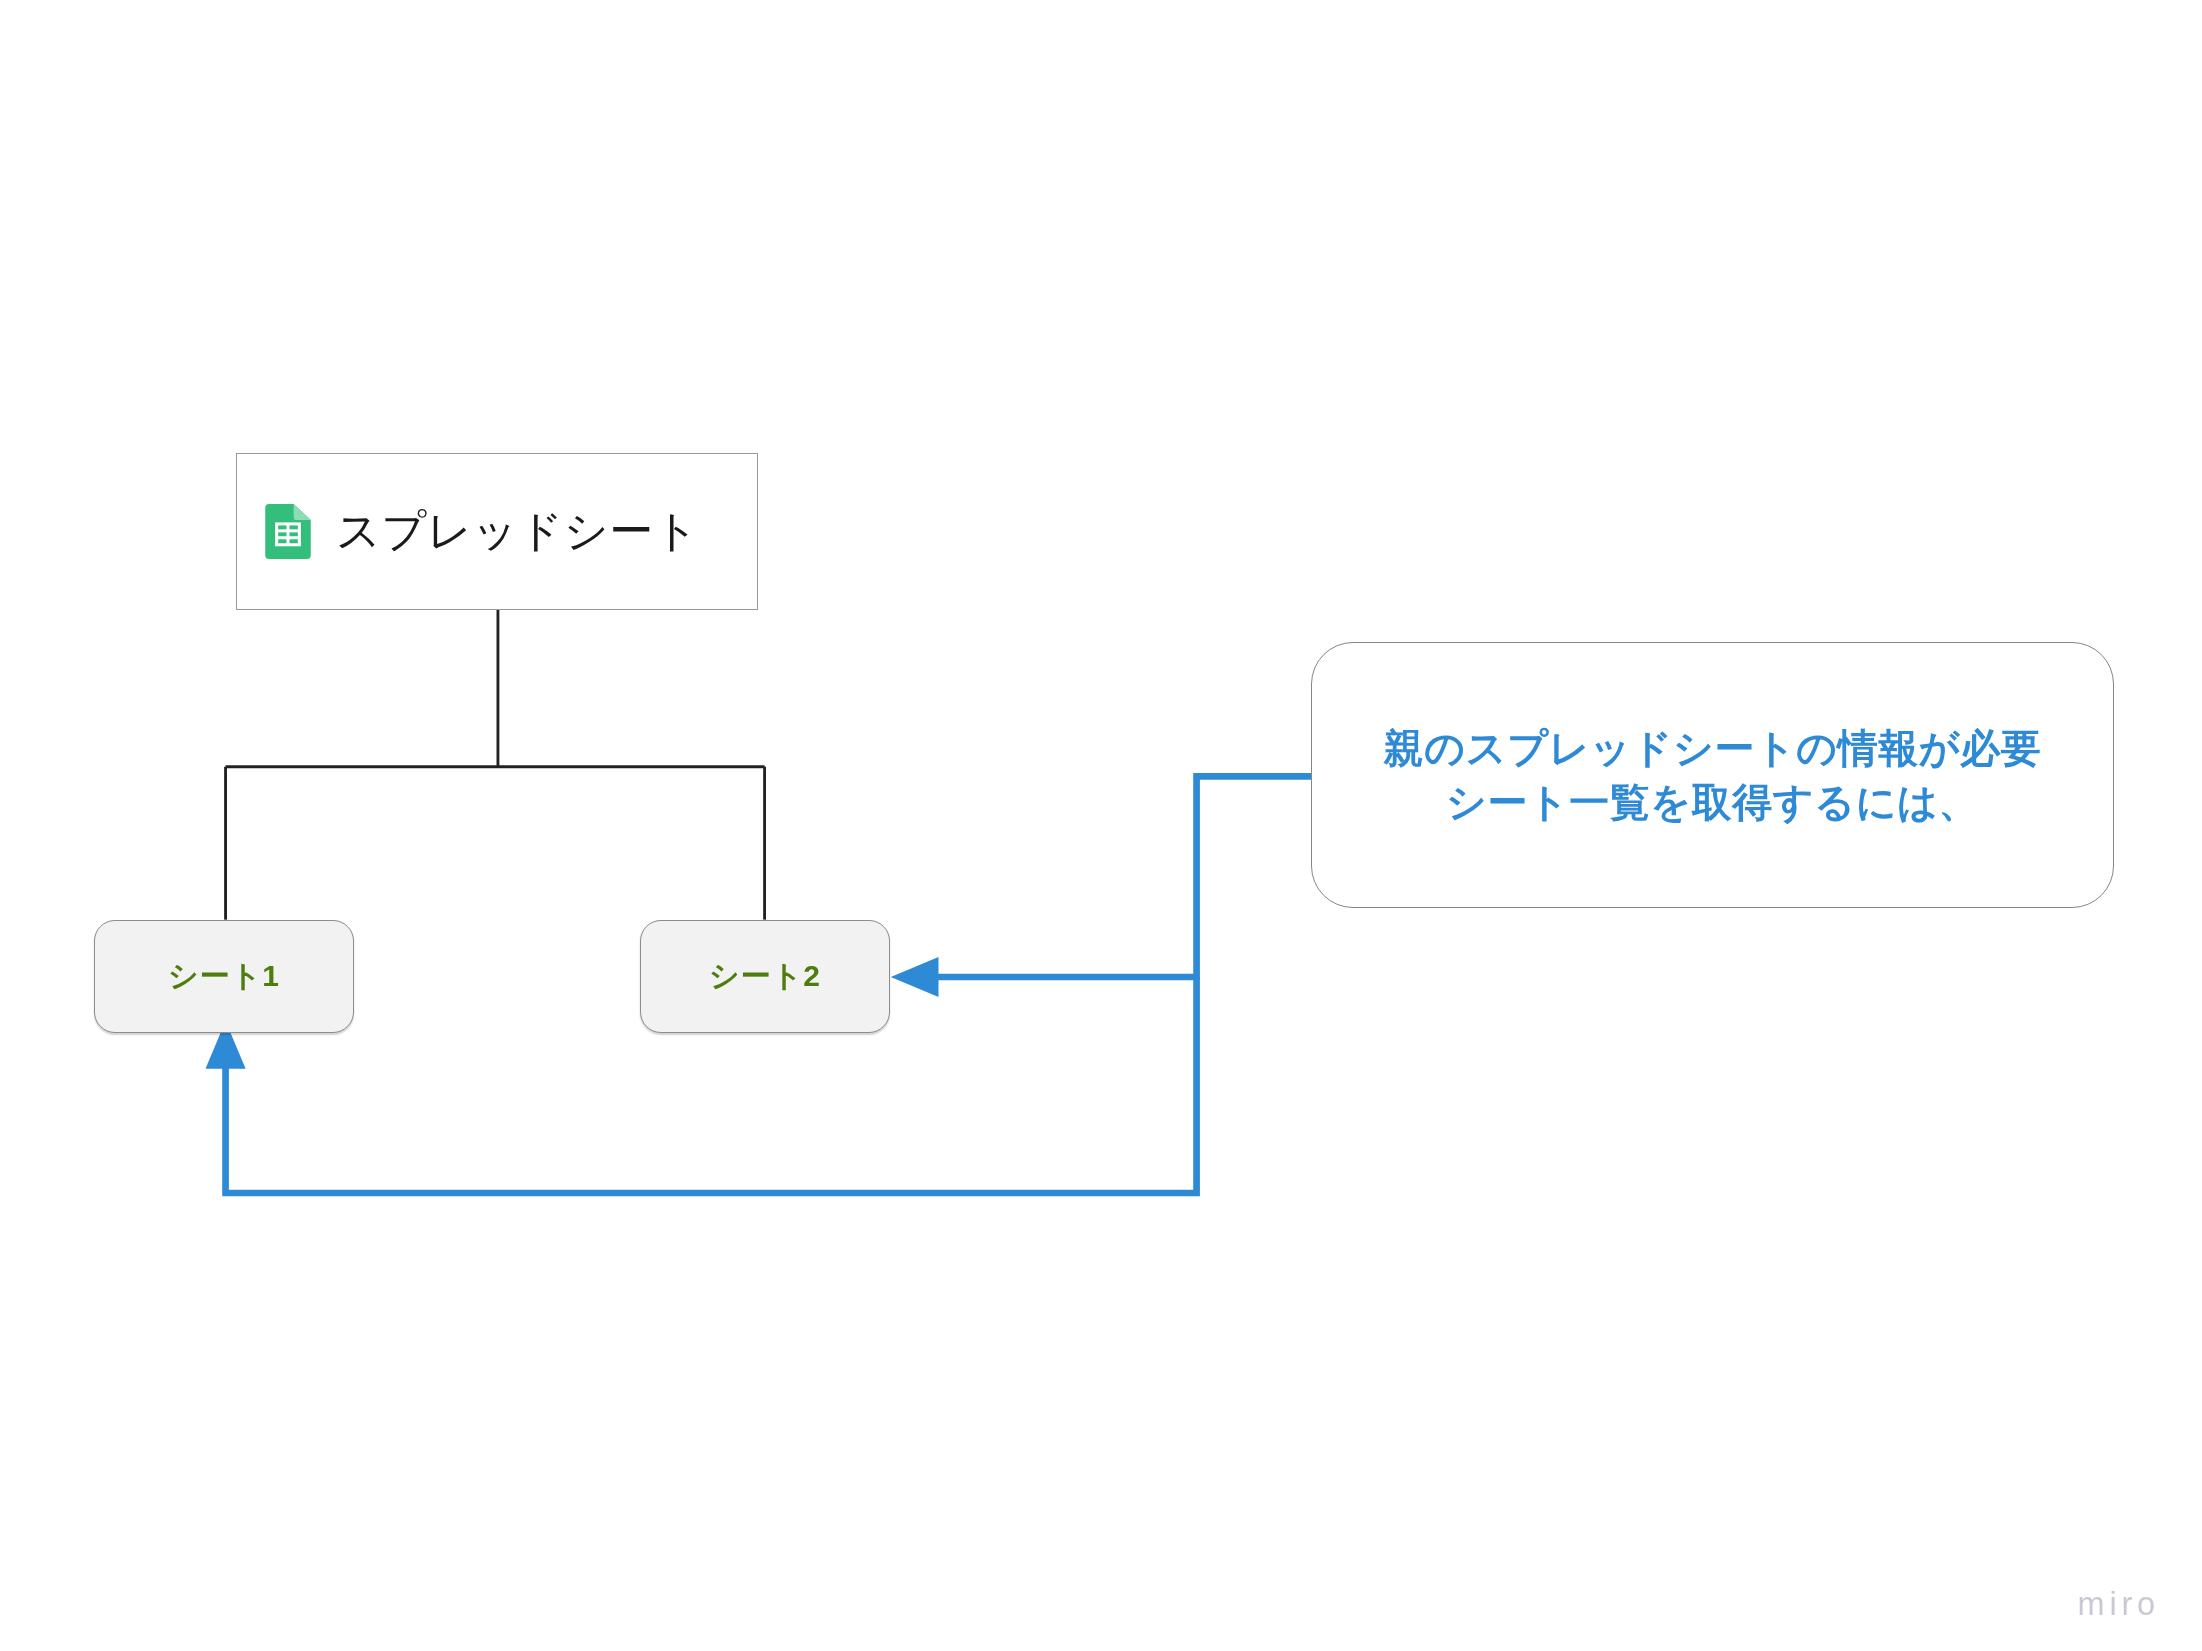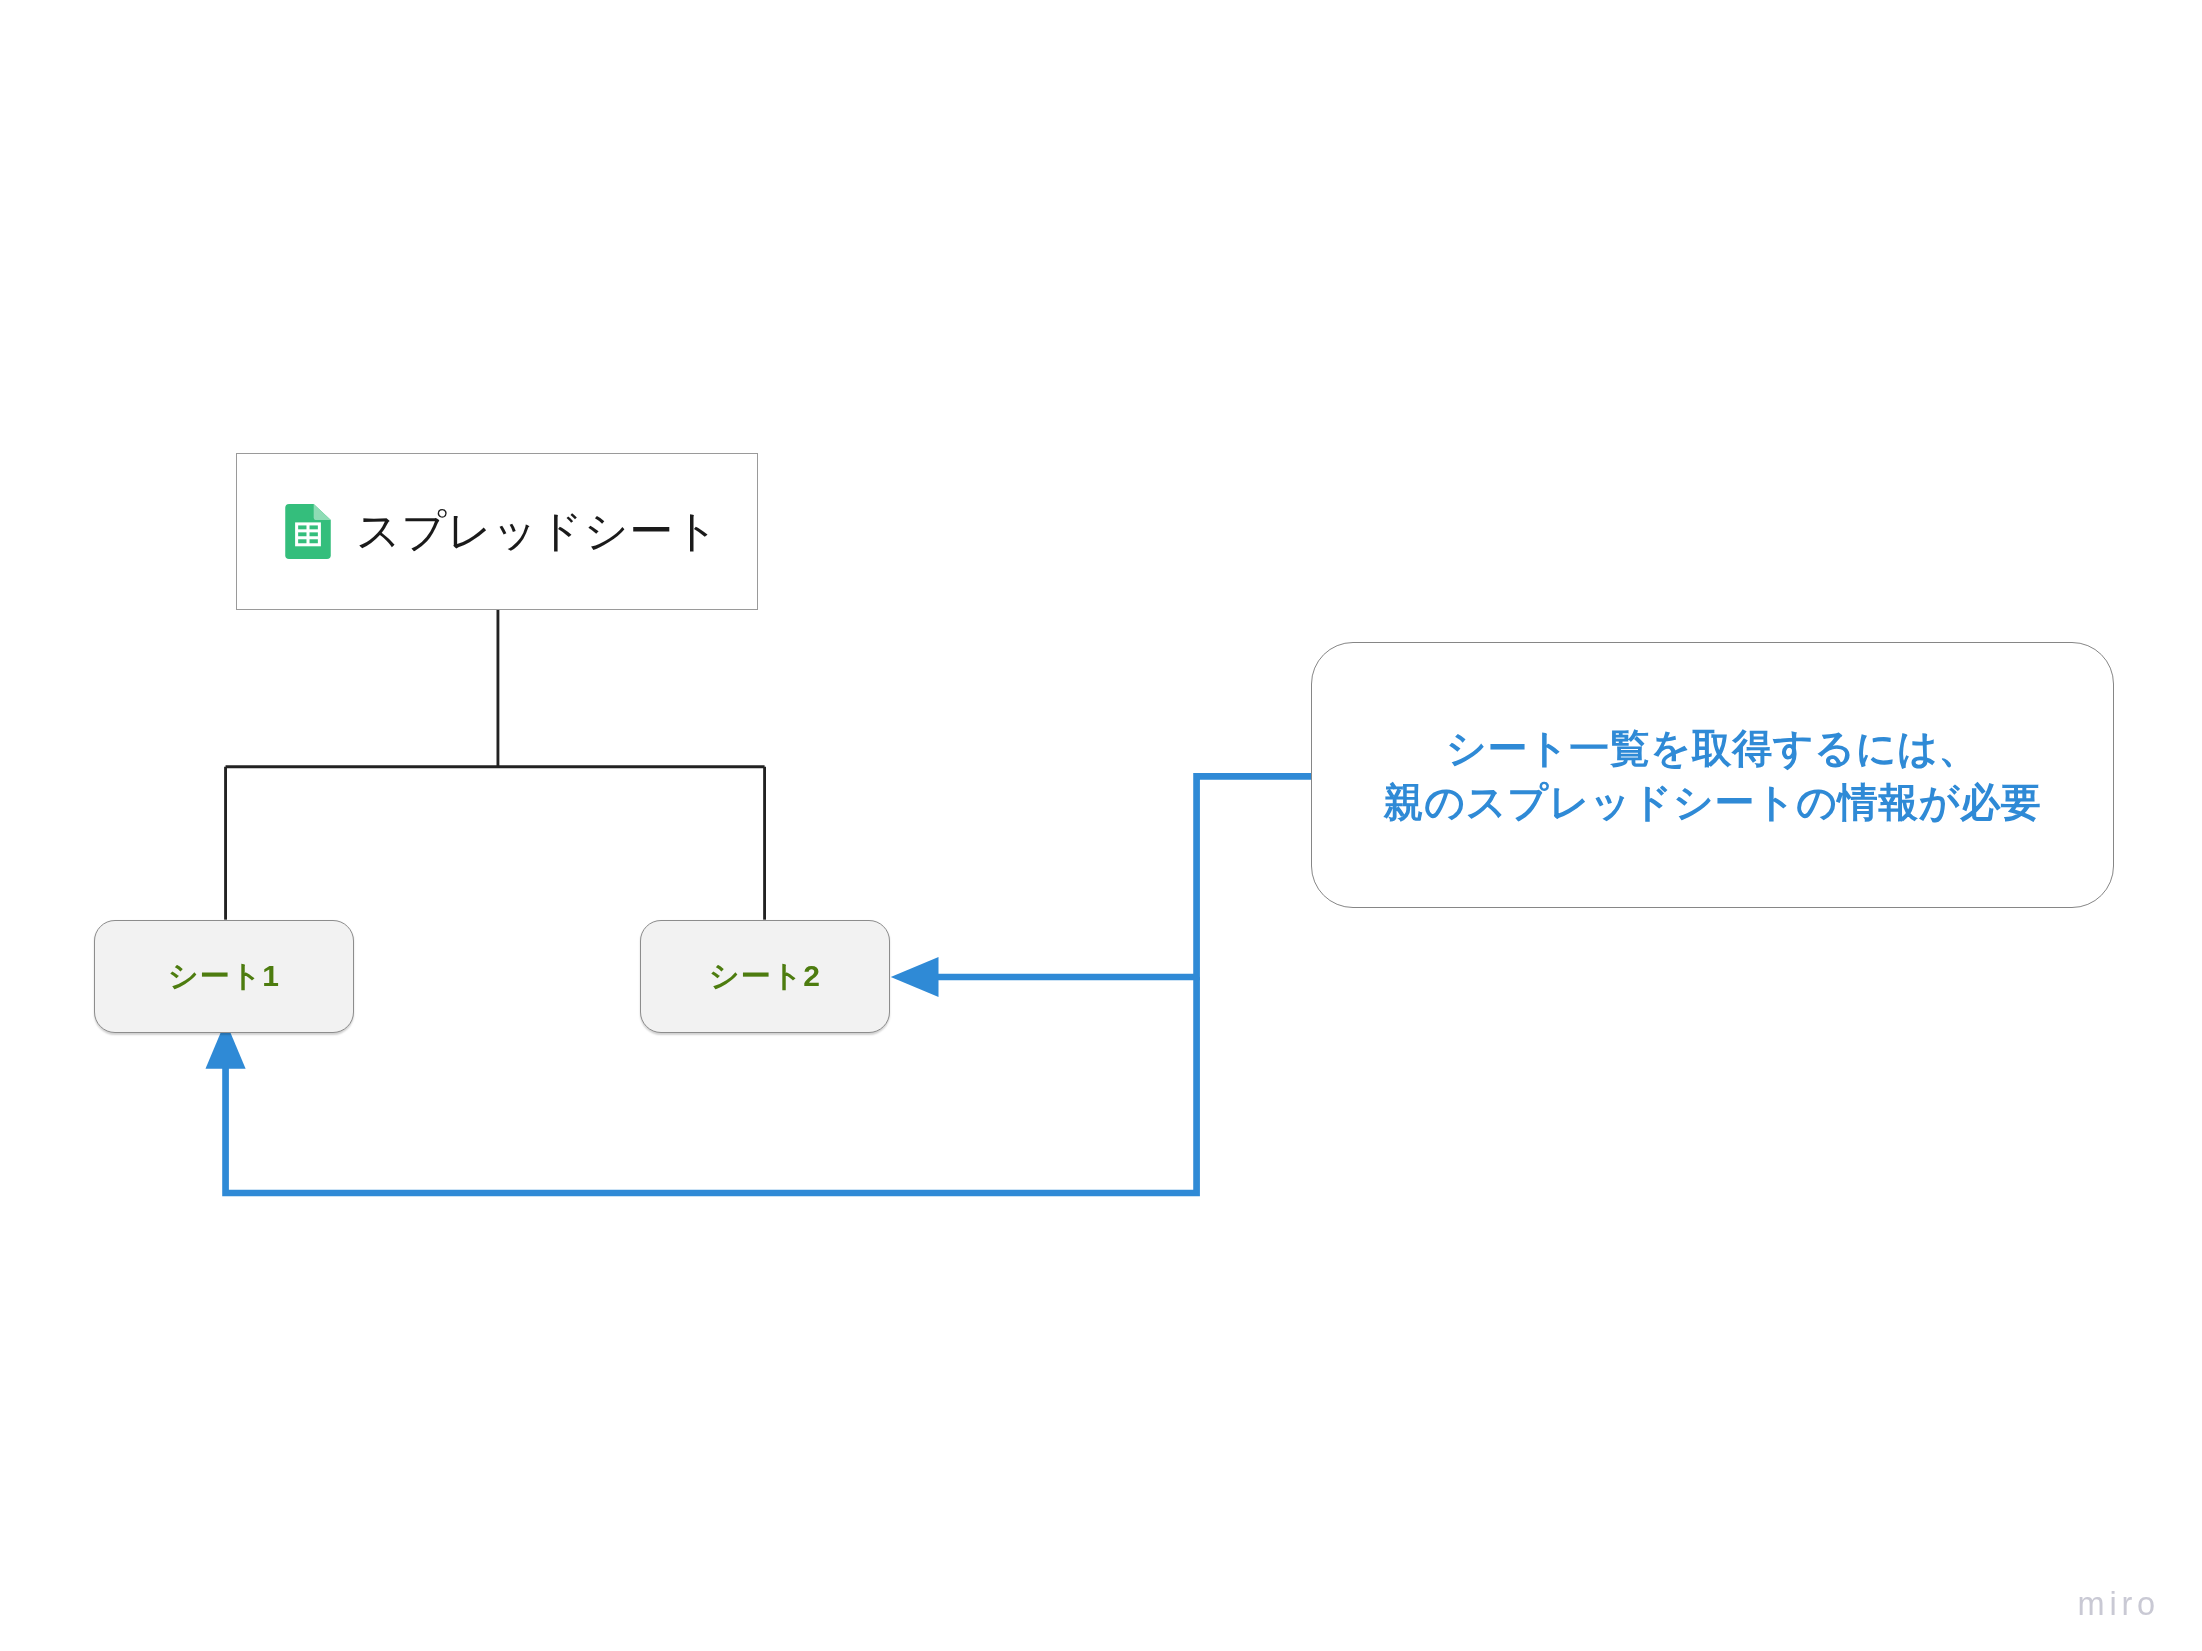--- a/index.html
+++ b/index.html
@@ -34,21 +34,21 @@
     left: 236px;
     top: 453px;
     width: 522px;
     height: 157px;
     box-sizing: border-box;
     background: #ffffff;
     border: 1.9px solid #9a9a9a;
     display: flex;
     align-items: center;
     justify-content: flex-start;
-    padding-left: 48px;
+    padding-left: 28px;
   }
   .sheets-icon {
     width: 46px;
     height: 55px;
     flex: 0 0 auto;
     display: block;
   }
   .node-spreadsheet-label {
     font-size: 44px;
     color: #1a1a1a;
@@ -168,20 +168,20 @@
 
   <div id="node-sheet-1" class="node-sheet">
     <span class="node-sheet-label">シート1</span>
   </div>
 
   <div id="node-sheet-2" class="node-sheet">
     <span class="node-sheet-label">シート2</span>
   </div>
 
   <div class="callout">
+    <span class="callout-line">親のスプレッドシートの情報が必要</span>
     <span class="callout-line">シート一覧を取得するには、</span>
-    <span class="callout-line">親のスプレッドシートの情報が必要</span>
   </div>
 
   <div class="watermark">miro</div>
 
 </div>
 
 
 </body></html>

